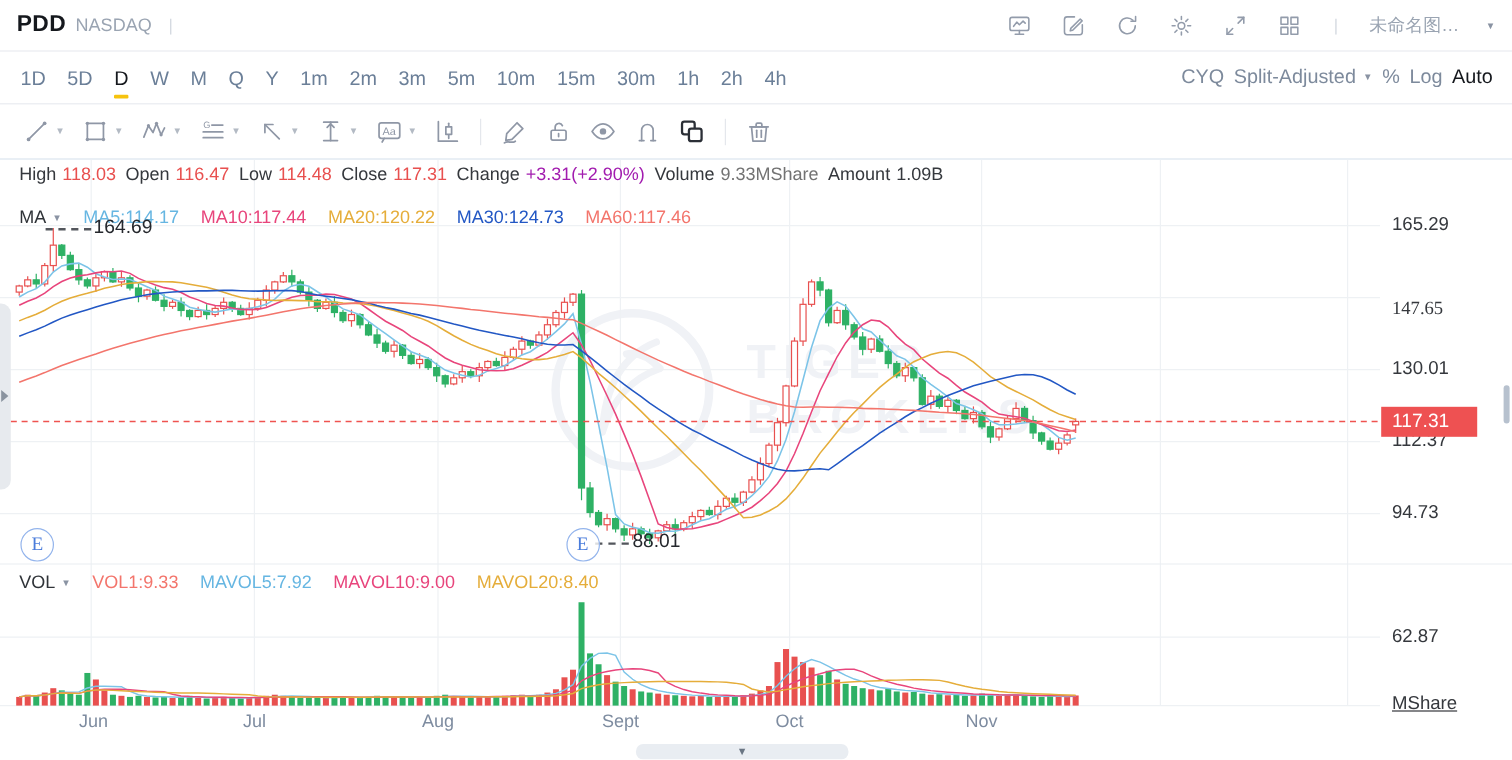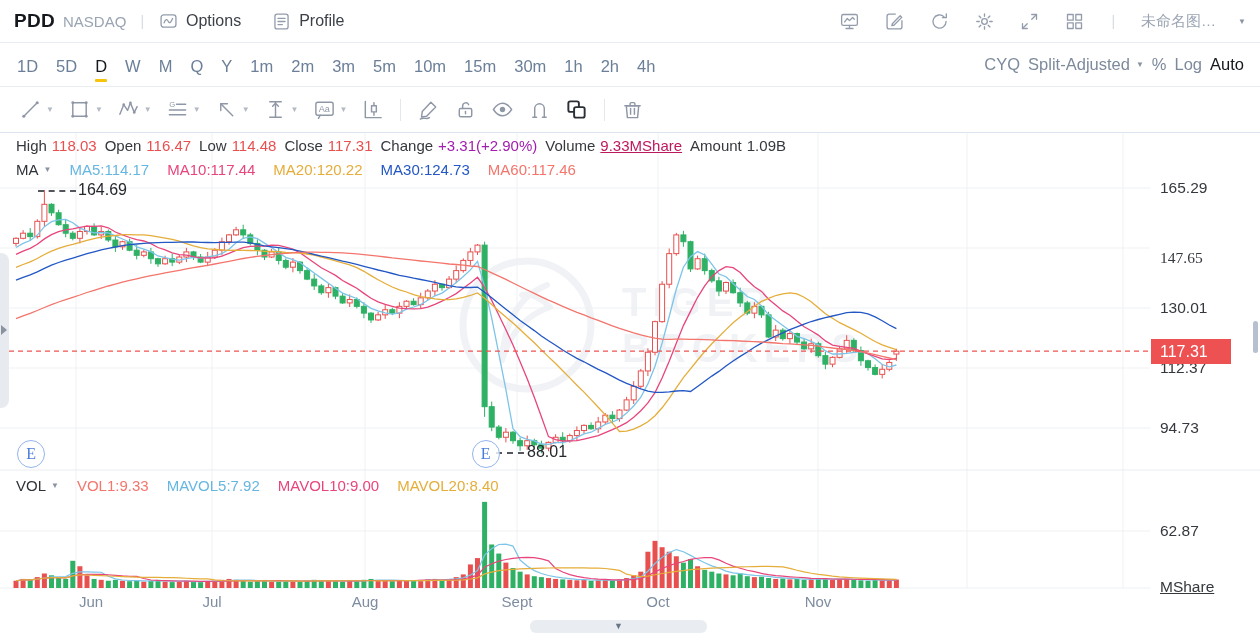--- a/index.html
+++ b/index.html
@@ -59,42 +59,20 @@
                border-top:5px solid transparent;border-bottom:5px solid transparent;}
   .mini-scroll{position:absolute;left:1253px;top:188px;width:5px;height:32px;background:#b7c1ce;border-radius:3px;z-index:3;cursor:pointer;}
 </style>
 </head>
 <body>
 
 <header class="topbar">
   <span class="brand">PDD</span>
   <span class="exchange">NASDAQ</span>
   <span class="hsep">|</span>
-  <div id="header-nav" style="display:flex;align-items:center;">
-      <span class="hbtn">
-        <span>
-          <svg width="21" height="21" viewBox="0 0 24 24" fill="none" stroke="#939cab" stroke-width="1.5" stroke-linecap="round" stroke-linejoin="round">
-            <rect x="3.5" y="4.5" width="17" height="14" rx="3"></rect>
-            <path d="M7 13.5 c1.6-4.5 3.2-4.5 4.8-1.5 s3.2 0.5 4.8-3.5"></path>
-          </svg>
-        </span>
-        <span>Options</span>
-      </span>
-      <span class="hbtn">
-        <span>
-          <svg width="21" height="21" viewBox="0 0 24 24" fill="none" stroke="#939cab" stroke-width="1.5" stroke-linecap="round" stroke-linejoin="round">
-            <rect x="4.5" y="3.5" width="15" height="17" rx="2.5"></rect>
-            <line x1="8" y1="8.5" x2="16" y2="8.5"></line>
-            <line x1="8" y1="12" x2="16" y2="12"></line>
-            <line x1="8" y1="15.5" x2="13" y2="15.5"></line>
-          </svg>
-        </span>
-        <span>Profile</span>
-      </span>
-    </div>
   <div class="top-right">
     <span id="header-tool-icons" style="display:flex;align-items:center;gap:24px;">
         <span class="hicon">
           <svg width="21" height="21" viewBox="0 0 24 24" fill="none" stroke="#939cab" stroke-width="1.5" stroke-linecap="round" stroke-linejoin="round">
             <rect x="3" y="4" width="18" height="12.5" rx="2"></rect>
             <polyline points="6.5,12.5 9.5,8.5 12,11 15.5,7.5 17.5,9.5"></polyline>
             <line x1="12" y1="16.5" x2="12" y2="19.5"></line>
             <line x1="8" y1="20" x2="16" y2="20"></line>
           </svg>
         </span>
@@ -754,28 +732,28 @@
       <span class="legend-pair">
         <span class="lbl">Close</span>
         <span style="color: rgb(232, 80, 79);">117.31</span>
       </span>
       <span class="legend-pair">
         <span class="lbl">Change</span>
         <span style="color: #a21caf;">+3.31(+2.90%)</span>
       </span>
       <span class="legend-pair">
         <span class="lbl">Volume</span>
-        <span style="color: #be185d; text-decoration: underline;">9.33MShare</span>
+        <span style="color: #737373;">9.33MShare</span>
       </span>
       <span class="legend-pair">
         <span class="lbl">Amount</span>
         <span style="color: rgb(53, 56, 61);">1.09B</span>
       </span>
     </div>
-  <div class="ind-row" id="ma-row" style="top:28px;">
+  <div class="ind-row" id="ma-row" style="top:40px;">
       <span class="ind-label">
         <span>MA</span>
         <span class="caret">▼</span>
       </span>
       <span style="color: rgb(102, 182, 226);">MA5:114.17</span>
       <span style="color: rgb(232, 69, 124);">MA10:117.44</span>
       <span style="color: rgb(229, 173, 58);">MA20:120.22</span>
       <span style="color: rgb(34, 87, 196);">MA30:124.73</span>
       <span style="color: rgb(243, 117, 108);">MA60:117.46</span>
     </div>
@@ -795,21 +773,21 @@
   <div class="dash-line" style="left:496px;top:319px;width:28px;"></div>
   <div class="anno" style="left:527px;top:310px;">88.01</div>
 
   <div id="axis-layer">
       <div class="axis-label" style="top: 55px;">165.29</div>
       <div class="axis-label" style="top: 125px; font-family: Liberation Serif, serif;">147.65</div>
       <div class="axis-label" style="top: 175px;">130.01</div>
       <div class="axis-label" style="top: 235px;">112.37</div>
       <div class="axis-label" style="top: 295px;">94.73</div>
       <div class="axis-label" style="top: 398px;">62.87</div>
-      <div class="month" style="left: 78px; top: 460px; margin-left: 13px;">Jun</div>
+      <div class="month" style="left: 78px; top: 460px;">Jun</div>
       <div class="month" style="left: 212px; top: 460px;">Jul</div>
       <div class="month" style="left: 365px; top: 460px;">Aug</div>
       <div class="month" style="left: 517px; top: 460px;">Sept</div>
       <div class="month" style="left: 658px; top: 460px;">Oct</div>
       <div class="month" style="left: 818px; top: 460px;">Nov</div>
     </div>
   <div class="badge" id="price-badge" style="top: 206px; background: rgb(238, 81, 82);">
     <span>117.31</span>
   </div>
   <div class="axis-label" style="top:454px;text-decoration:underline;">MShare</div>

